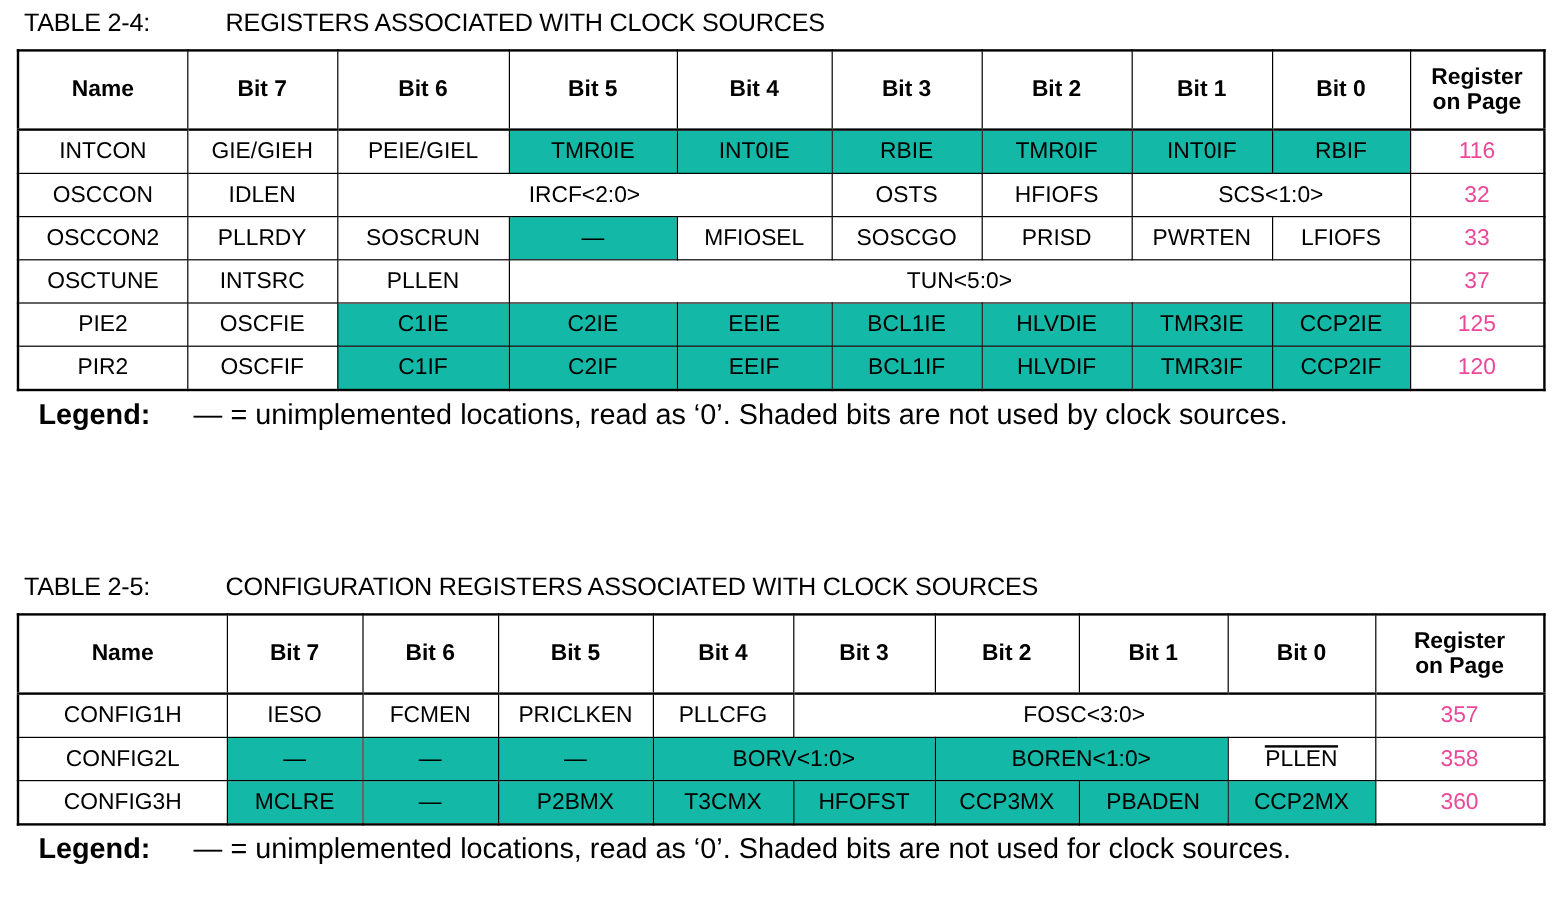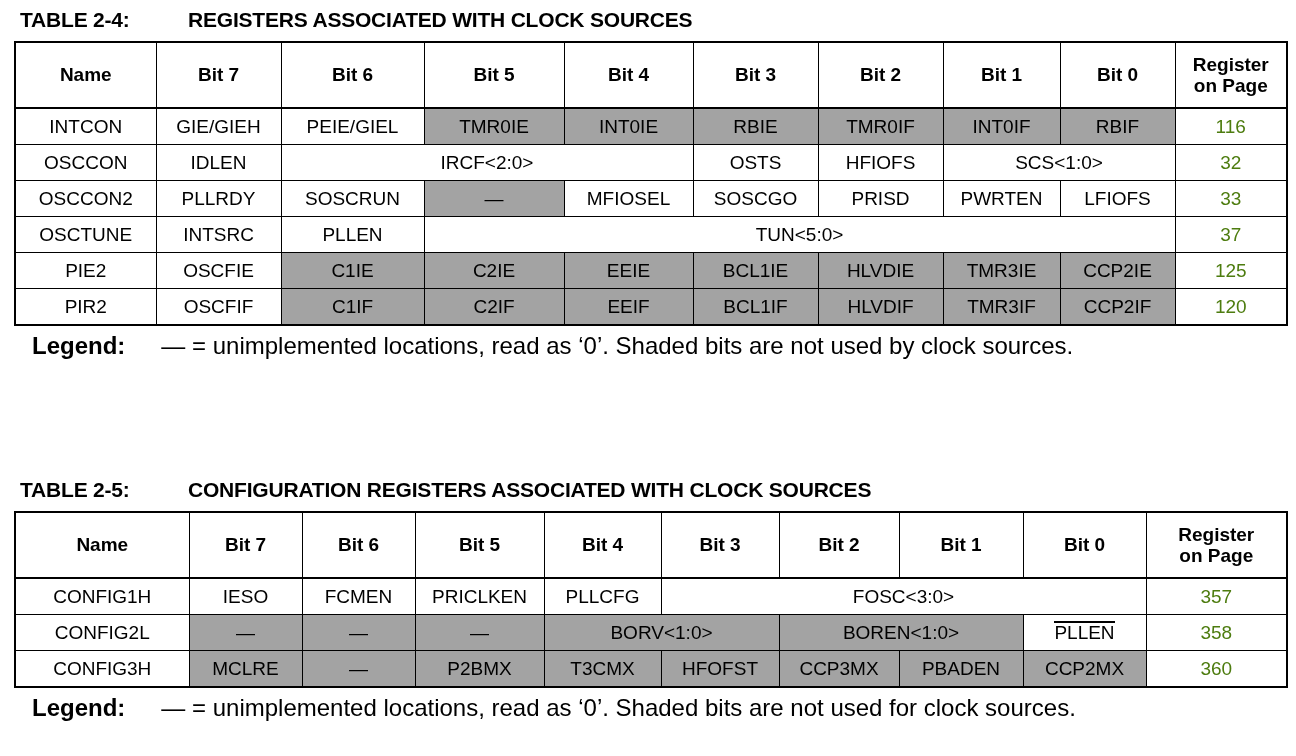--- a/index.html
+++ b/index.html
@@ -19,21 +19,21 @@
     width: 1296px;
     height: 756px;
     box-sizing: border-box;
     padding: 0;
   }
 
   
   .caption {
     display: flex;
     align-items: flex-start;
-    font-weight: bold;
+    font-weight: normal;
     font-size: 21px;
     letter-spacing: -0.2px;
     white-space: nowrap;
   }
   .caption-label {
     width: 168px;
     flex: 0 0 168px;
   }
   .caption-title {
     flex: 1 1 auto;
@@ -64,24 +64,24 @@
   }
   table.regtable tbody td {
     height: 35px;
     font-weight: normal;
   }
   td.name-cell {
     text-align: left;
     padding-left: 9px;
   }
   td.shaded {
-    background: #a3a3a3;
+    background: #14b8a6;
   }
   td.page-cell {
-    color: #4d7c0f;
+    color: #ec4899;
   }
   .ovl {
     display: inline-block;
     border-top: 2px solid #000;
     padding-top: 0px;
     line-height: 1.05;
   }
 
   
   .legend {

